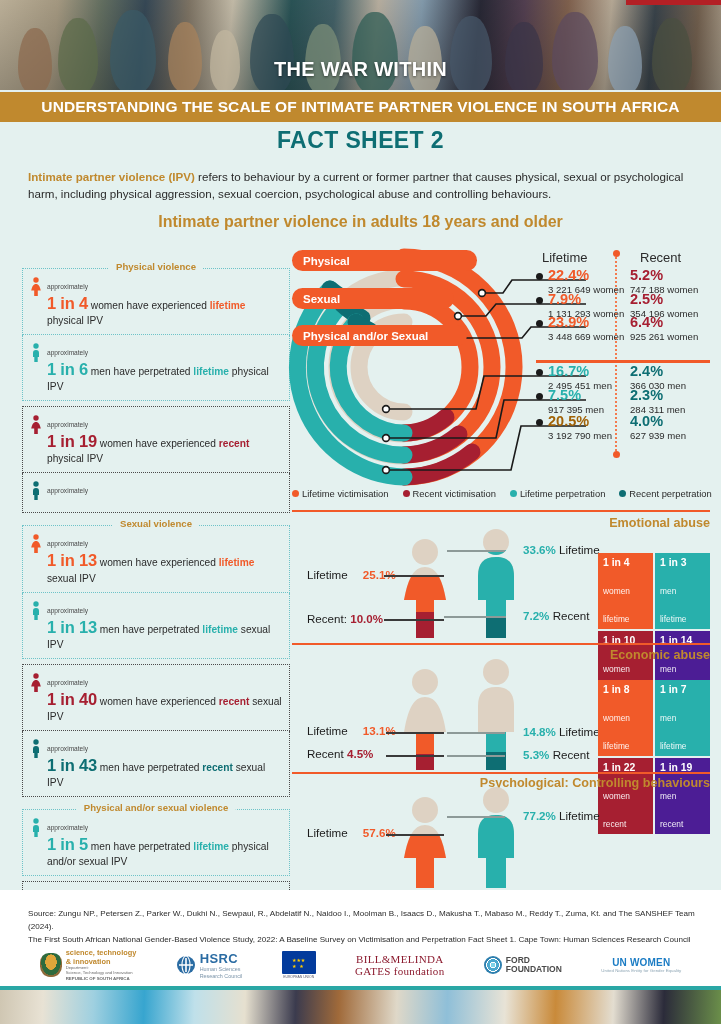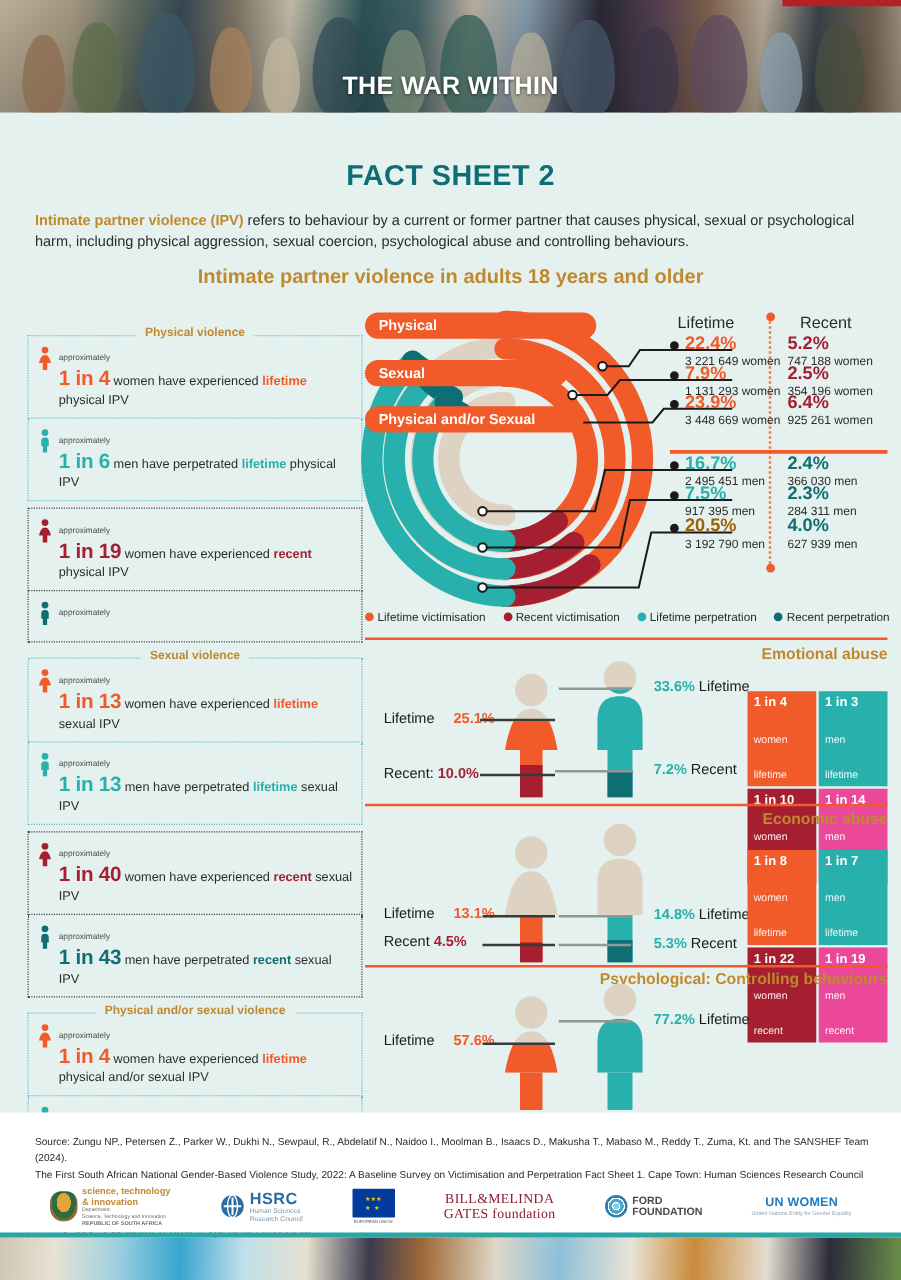--- a/index.html
+++ b/index.html
@@ -163,21 +163,21 @@
   .ratio-grid {
     position:absolute; display:grid; grid-template-columns:1fr 1fr;
     grid-template-rows:1fr 1fr; gap:2px; width:112px;
   }
   .ratio-cell { padding:4px 5px; color:#fff; }
   .ratio-cell .r { font-size:10.4px; font-weight:bold; line-height:1.15; }
   .ratio-cell .s { font-size:8.4px; line-height:1.18; opacity:.92;margin-top:18px; }
   .bg-o  { background:#f15a29; }
   .bg-t  { background:#28b0ac; }
   .bg-dr { background:#a61f31; }
-  .bg-dt { background:#ec4899; }
+  .bg-dt { background:#4c1d95; }
 
   
   .footer-band {
     position:absolute; left:0; top:890px; width:721px; height:96px; background:#fff;
   }
   .src {
     position:absolute; left:28px; top:908px; width:670px;
     font-size:8.1px; line-height:1.6; color:#2b2b2b;
   }
   .logos {
@@ -240,20 +240,23 @@
     <div class="blob" style="left:408px; top:26px; width:34px; height:68px; background:#b9ae98;"></div>
     <div class="blob" style="left:450px; top:16px; width:42px; height:78px; background:#46586a;"></div>
     <div class="blob" style="left:505px; top:22px; width:38px; height:72px; background:#3a3448;"></div>
     <div class="blob" style="left:552px; top:12px; width:46px; height:82px; background:#5c4a5e;"></div>
     <div class="blob" style="left:608px; top:26px; width:34px; height:68px; background:#8aa0b2;"></div>
     <div class="blob" style="left:652px; top:18px; width:40px; height:76px; background:#4a4f40;"></div>
     <div class="red-tick"></div>
     <div class="banner-title">THE WAR WITHIN</div>
   </div>
 
+  <div class="gold-band">
+    <span>UNDERSTANDING THE SCALE OF INTIMATE PARTNER VIOLENCE IN SOUTH AFRICA</span>
+  </div>
 
   <div class="factsheet">FACT SHEET 2</div>
 
   <div class="intro">
     <b>Intimate partner violence (IPV)</b><span> refers to behaviour by a current or former partner that causes physical, sexual or psychological harm, including physical aggression, sexual coercion, psychological abuse and controlling behaviours.</span>
   </div>
 
   <div class="section-title">Intimate partner violence in adults 18 years and older</div>
 
   <div class="left-col" id="left-col">
@@ -339,29 +342,20 @@
                   <path d="M6 7 C3.8 7 3 8.2 3 10 L3 14 L4.3 14 L4.3 19 L7.7 19 L7.7 14 L9 14 L9 10 C9 8.2 8.2 7 6 7 Z" fill="#0e6e73"></path>
                 </svg></span>
               <span class="statbody"><span class="approx">approximately</span><div class="statline"><span class="bignum c-dteal">1 in 43</span> <span>men have perpetrated <span class="kw-rec-t">recent</span> sexual IPV</span></div></span>
             </div>
           </div>
         </div>
       </div>
       <div class="vgroup">
         <div class="vgroup-head">Physical and/or sexual violence</div>
         <div>
-          <div class="vbox lifetime">
-            <div class="stat-row">
-              <span class="figicon"><svg width="12" height="20" viewBox="0 0 12 20">
-                  <circle cx="6" cy="3" r="2.7" fill="#f15a29"></circle>
-                  <path d="M6 7 C3.4 7 2.2 9.4 1.2 13.4 L4.2 13.4 L4.2 19 L7.8 19 L7.8 13.4 L10.8 13.4 C9.8 9.4 8.6 7 6 7 Z" fill="#f15a29"></path>
-                </svg></span>
-              <span class="statbody"><span class="approx">approximately</span><div class="statline"><span class="bignum c-orange">1 in 4</span> <span>women have experienced <span class="kw-life-o">lifetime</span> physical and/or sexual IPV</span></div></span>
-            </div>
-          </div>
           <div class="vbox lifetime">
             <div class="stat-row">
               <span class="figicon"><svg width="12" height="20" viewBox="0 0 12 20">
                   <circle cx="6" cy="3" r="2.7" fill="#28b0ac"></circle>
                   <path d="M6 7 C3.8 7 3 8.2 3 10 L3 14 L4.3 14 L4.3 19 L7.7 19 L7.7 14 L9 14 L9 10 C9 8.2 8.2 7 6 7 Z" fill="#28b0ac"></path>
                 </svg></span>
               <span class="statbody"><span class="approx">approximately</span><div class="statline"><span class="bignum c-teal">1 in 5</span> <span>men have perpetrated <span class="kw-life-t">lifetime</span> physical and/or sexual IPV</span></div></span>
             </div>
           </div>
         </div>

